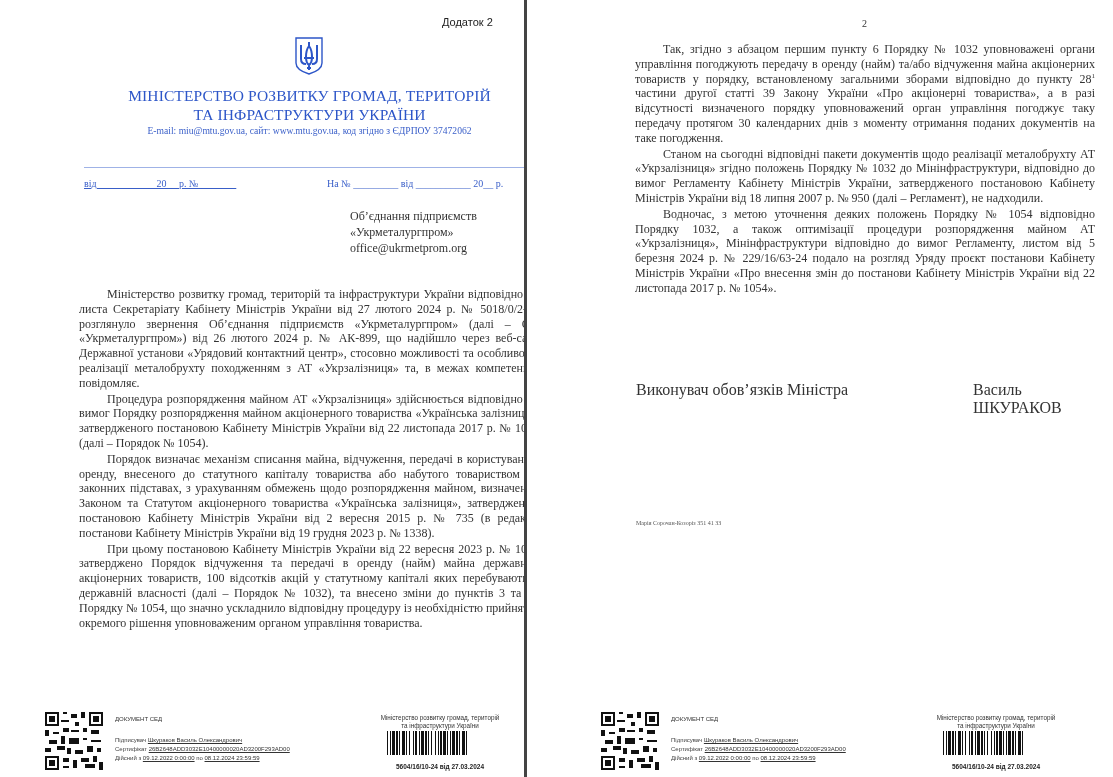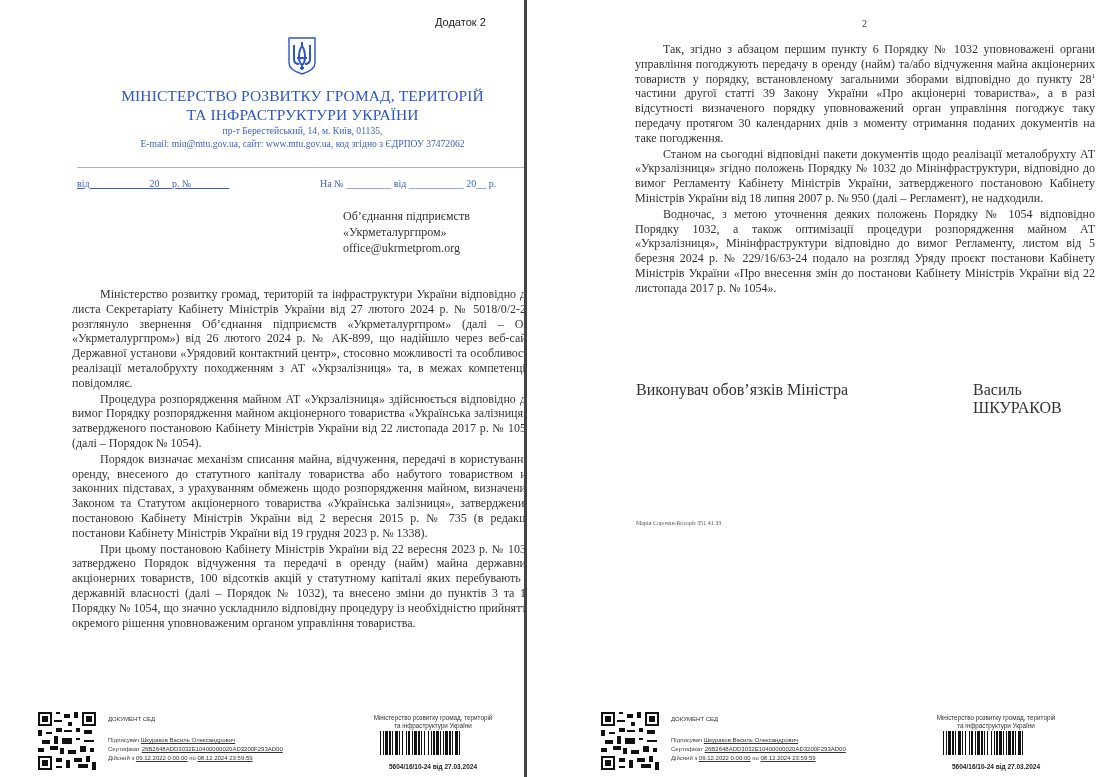--- a/index.html
+++ b/index.html
@@ -1,20 +1,20 @@
 <!DOCTYPE html>
 <html><head>
 <meta charset="utf-8">
 <style>
   * { box-sizing: border-box; margin: 0; padding: 0; }
   html, body { width: 1113px; height: 777px; overflow: hidden; background: #ffffff; }
   body { position: relative; font-family: "Liberation Serif", serif; color: #222; }
 
   .page { position: absolute; top: 0; height: 777px; background: #fff; overflow: hidden; }
-  .page-left { left: 5px; width: 524px; }
+  .page-left { left: 12px; width: 524px; }
   .page-right { left: 527px; width: 586px; }
   .divider { position: absolute; left: 524px; top: 0; width: 3px; height: 777px; background: #444; }
 
   .annex { position: absolute; left: 430px; top: 16px; font-family: "Liberation Sans", sans-serif; font-size: 11px; color: #222; }
 
   .emblem { position: absolute; left: 283px; top: 37px; width: 28px; height: 38px; }
 
   .ministry { position: absolute; left: 60px; width: 475px; text-align: center; color: #2d56c8; }
   .ministry-title { top: 86px; font-size: 15.5px; line-height: 19px; letter-spacing: 0.1px; }
   .ministry-addr { top: 124px; font-size: 9.6px; line-height: 13px; color: #3a5fc9; }
@@ -64,21 +64,20 @@
     <path d="M14 5 L14 9 M14 9 Q11 13 11 20 Q11 26 14 28 Q17 26 17 20 Q17 13 14 9
              M6 8 L6 22 Q6 27 11 27 M22 8 L22 22 Q22 27 17 27
              M9 21 L19 21 M14 28 L14 33 M12 31 L16 31" fill="none" stroke="#2d56c8" stroke-width="2"></path>
   </svg>
 
   <div class="ministry ministry-title">
     <div>МІНІСТЕРСТВО РОЗВИТКУ ГРОМАД, ТЕРИТОРІЙ</div>
     <div>ТА ІНФРАСТРУКТУРИ УКРАЇНИ</div>
   </div>
   <div class="ministry ministry-addr">
-    <div>пр-т Берестейський, 14, м. Київ, 01135,</div>
     <div>E-mail: miu@mtu.gov.ua, сайт: www.mtu.gov.ua, код згідно з ЄДРПОУ 37472062</div>
   </div>
   <div class="rule"></div>
   <div class="reg-line reg-left">від ___________ 20__ р. № _______</div>
   <div class="reg-line reg-right">На № _________ від ___________ 20__ р.</div>
 
   <div class="addressee">
     <div>Об’єднання підприємств</div>
     <div>«Укрметалургпром»</div>
     <div>office@ukrmetprom.org</div>

